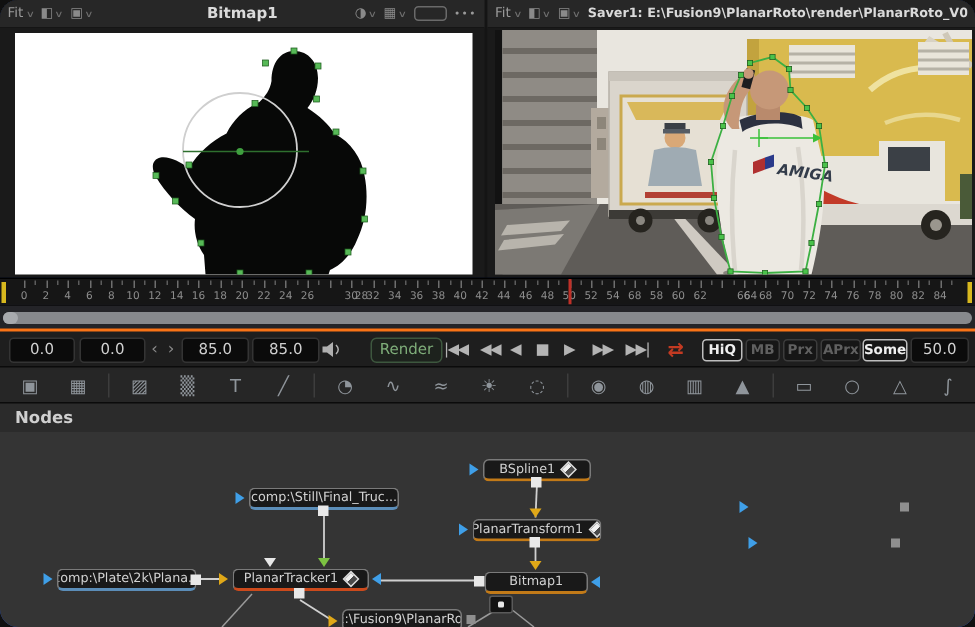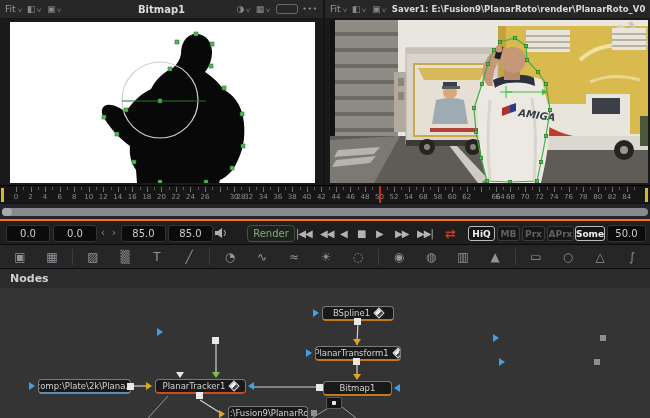--- a/index.html
+++ b/index.html
@@ -1,17 +1,17 @@
 <!DOCTYPE html>
 <html><head>
 <meta charset="utf-8">
 <style>
   html,body{margin:0;padding:0;background:#101010;}
   .app{position:relative;width:650px;height:418px;overflow:hidden;background:#1d4ed8;
-       font-family:"DejaVu Sans","Liberation Sans",sans-serif;color:#c8c8c8;-webkit-font-smoothing:antialiased;}
+       font-family:"DejaVu Sans","Liberation Sans",sans-serif;color:#c8c8c8;border-radius:12px;-webkit-font-smoothing:antialiased;}
   .abs{position:absolute;}
   
   .viewers{position:absolute;top:0;left:0;width:650px;height:185px;display:flex;background:#1a1a1a;}
   .vpanel{position:relative;width:325px;height:185px;background:#1a1a1a;}
   .vpanel.left{border-right:2px solid #141414;box-sizing:border-box;}
   .vhead{position:relative;height:18px;background:#272727;border-bottom:1px solid #151515;
          display:flex;align-items:center;padding:0 5px;gap:5px;font-size:9px;color:#9a9a9a;}
   .vhead .ttl{font-size:10px;font-weight:bold;color:#dadada;white-space:nowrap;overflow:hidden;}
   .vhead .ttl.center{position:absolute;left:0;right:0;text-align:center;pointer-events:none;}
   .hgrp{display:flex;align-items:center;gap:2px;}
@@ -484,20 +484,23 @@
       <line x1="216" y1="52" x2="216" y2="85" stroke="#d0d0d0" stroke-width="1.2"></line>
       <line x1="254" y1="99" x2="316" y2="99" stroke="#d0d0d0" stroke-width="1.2"></line>
       <line x1="358" y1="34" x2="357" y2="57" stroke="#d0d0d0" stroke-width="1.2"></line>
       <line x1="357" y1="73" x2="357" y2="87" stroke="#d0d0d0" stroke-width="1.2"></line>
       <line x1="200" y1="112" x2="222" y2="126" stroke="#d0d0d0" stroke-width="1.2"></line>
       <line x1="168" y1="108" x2="148" y2="130" stroke="#9a9a9a" stroke-width="1"></line>
       <line x1="330" y1="119" x2="312" y2="130" stroke="#9a9a9a" stroke-width="1"></line>
       <line x1="342" y1="119" x2="356" y2="130" stroke="#9a9a9a" stroke-width="1"></line>
     </svg>
 
+    <div class="node n-blue" style="left:166px;top:37px;width:100px;">
+      <span>comp:\Still\Final_Truc...</span>
+    </div>
     <span class="port p-r-blue" style="left:157px;top:40px;"></span>
     <span class="p-sq" style="left:212px;top:49px;"></span>
 
     <div class="node n-orange" style="left:322px;top:18px;width:72px;">
       <span>BSpline1</span>
       <span class="diamond"></span>
     </div>
     <span class="port p-r-blue" style="left:313px;top:21px;"></span>
     <span class="p-sq" style="left:354px;top:30px;"></span>
 

